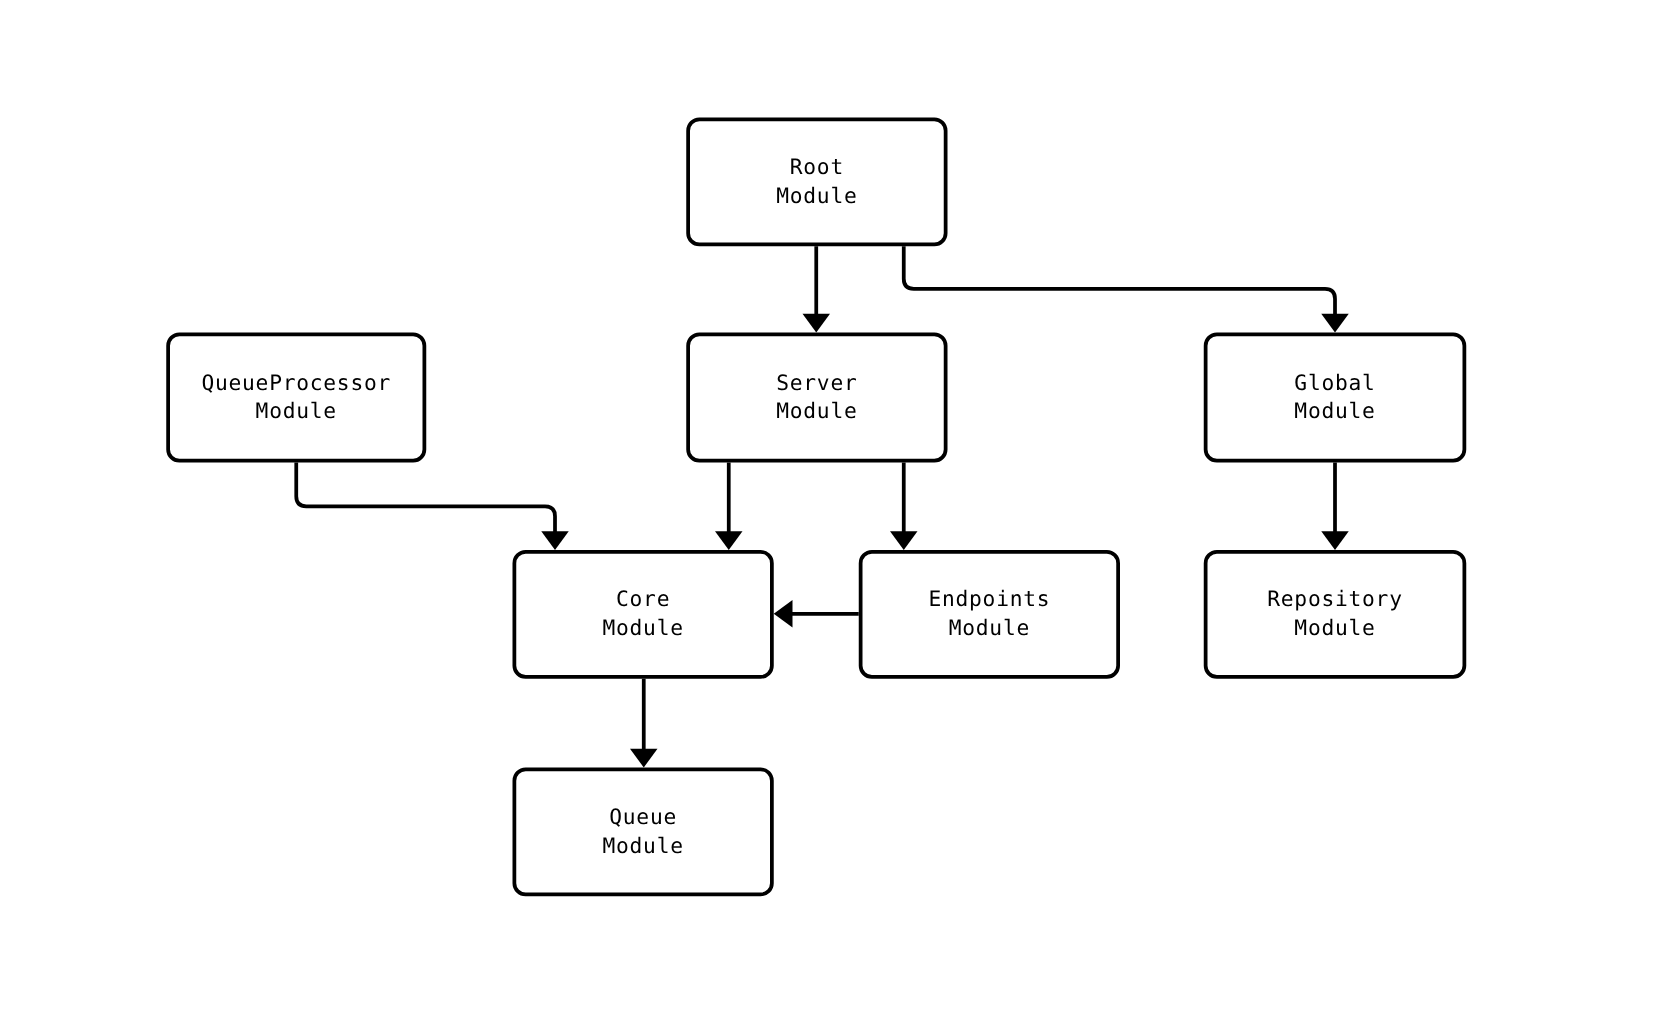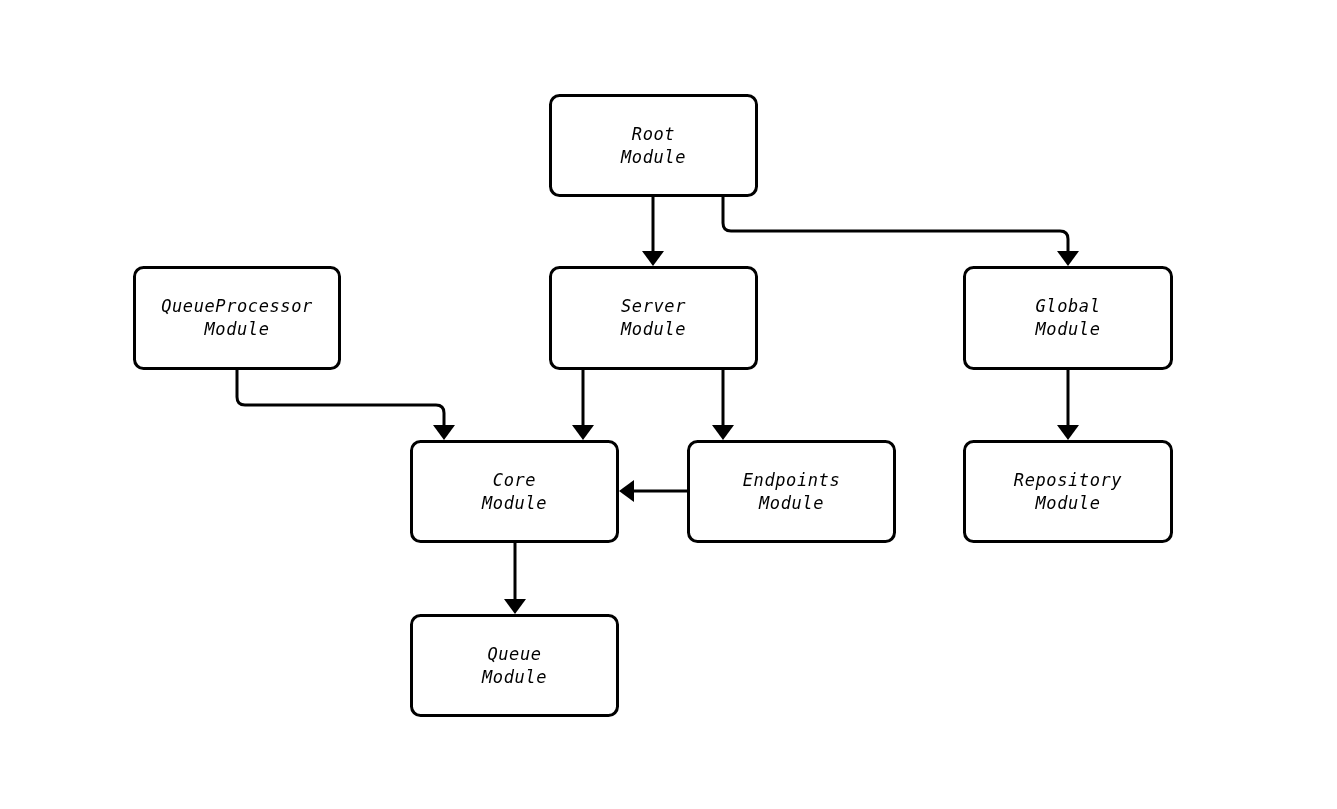--- a/index.html
+++ b/index.html
@@ -12,21 +12,20 @@
     width: 1337px;
     height: 809px;
     overflow: hidden;
     font-family: "DejaVu Sans Mono", "Liberation Mono", monospace;
   }
   #diagram-root {
     position: relative;
     width: 1337px;
     height: 809px;
     background: #ffffff;
-    font-style: italic;
   }
   svg.diagram-canvas {
     display: block;
     width: 1337px;
     height: 809px;
   }
   .node-box {
     fill: #ffffff;
     stroke: #000000;
     stroke-width: 3;

